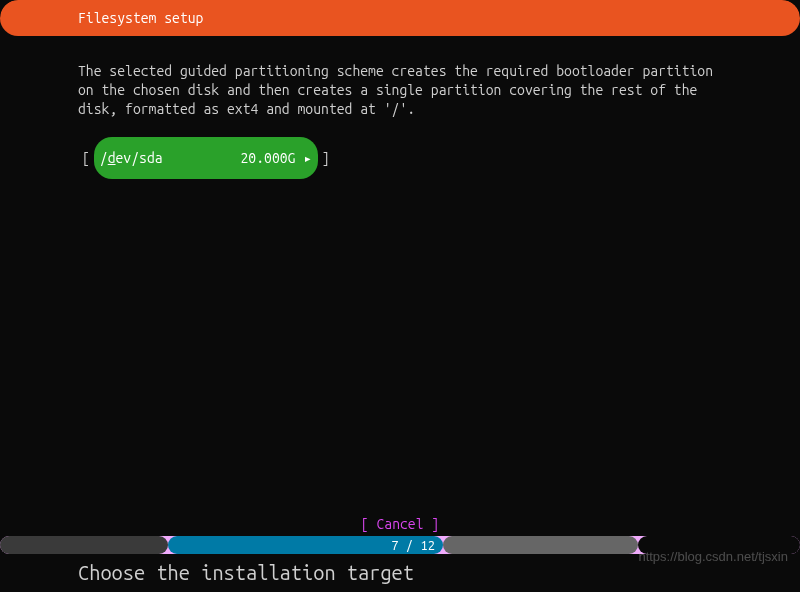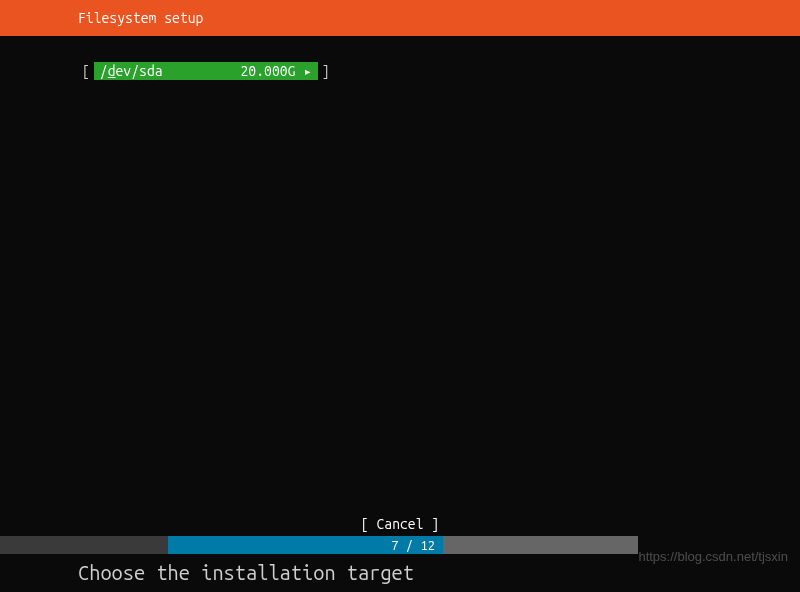--- a/index.html
+++ b/index.html
@@ -1,18 +1,19 @@
 <!DOCTYPE html>
 <html><head>
   <meta charset="utf-8">
   <style>
     * {
       margin: 0;
       padding: 0;
       box-sizing: border-box;
+      border-radius: 18px;
     }
     body {
       width: 800px;
       height: 592px;
       background: #0a0a0a;
       font-family: 'Ubuntu Mono', 'DejaVu Sans Mono', 'Courier New', monospace;
       font-size: 14px;
       color: #d0d0d0;
       overflow: hidden;
       position: relative;
@@ -46,21 +47,21 @@
     }
     .bracket {
       color: #d0d0d0;
       padding: 0 4px;
     }
     .disk-option {
       background: #2aa12a;
       color: #ffffff;
       display: inline-flex;
       align-items: center;
-      padding: 1px 6px;
+      padding: 13px 6px;
       width: 224px;
       justify-content: space-between;
     }
     .disk-name {
       display: inline;
     }
     .underline-char {
       text-decoration: underline;
     }
     .disk-size {
@@ -68,36 +69,36 @@
       text-align: right;
     }
     .arrow-icon {
       margin-left: 8px;
     }
     .cancel-button {
       position: absolute;
       bottom: 60px;
       left: 50%;
       transform: translateX(-50%);
-      color: #ffffff;
+      color: #d946ef;
       font-family: inherit;
       font-size: 14px;
       background: none;
       border: none;
       cursor: pointer;
       letter-spacing: 0;
     }
     .progress-bar-container {
       position: absolute;
       bottom: 38px;
       left: 0;
       right: 0;
       height: 18px;
       display: flex;
-      background: #7f1d1d;
+      background: #f0abfc;
       margin-top: 14px;
     }
     .progress-left-gap {
       width: 168px;
       background: #3a3a3a;
     }
     .progress-filled {
       background: #007aa6;
       height: 100%;
       display: flex;
@@ -134,20 +135,21 @@
     }
   </style>
 </head>
 <body>
 
 <div class="header-bar">
   <span>Filesystem setup</span>
 </div>
 
 <div class="content-area">
+  <div class="description">The selected guided partitioning scheme creates the required bootloader partition on the chosen disk and then creates a single partition covering the rest of the disk, formatted as ext4 and mounted at '/'.</div>
   <div class="disk-selection">
     <span class="bracket">[</span>
     <span class="disk-option">
       <span class="disk-name"><span>/</span><span class="underline-char">d</span><span>ev/sda</span></span>
       <span class="disk-size">20.000G</span>
       <span class="arrow-icon">▸</span>
     </span>
     <span class="bracket">]</span>
   </div>
 </div>

